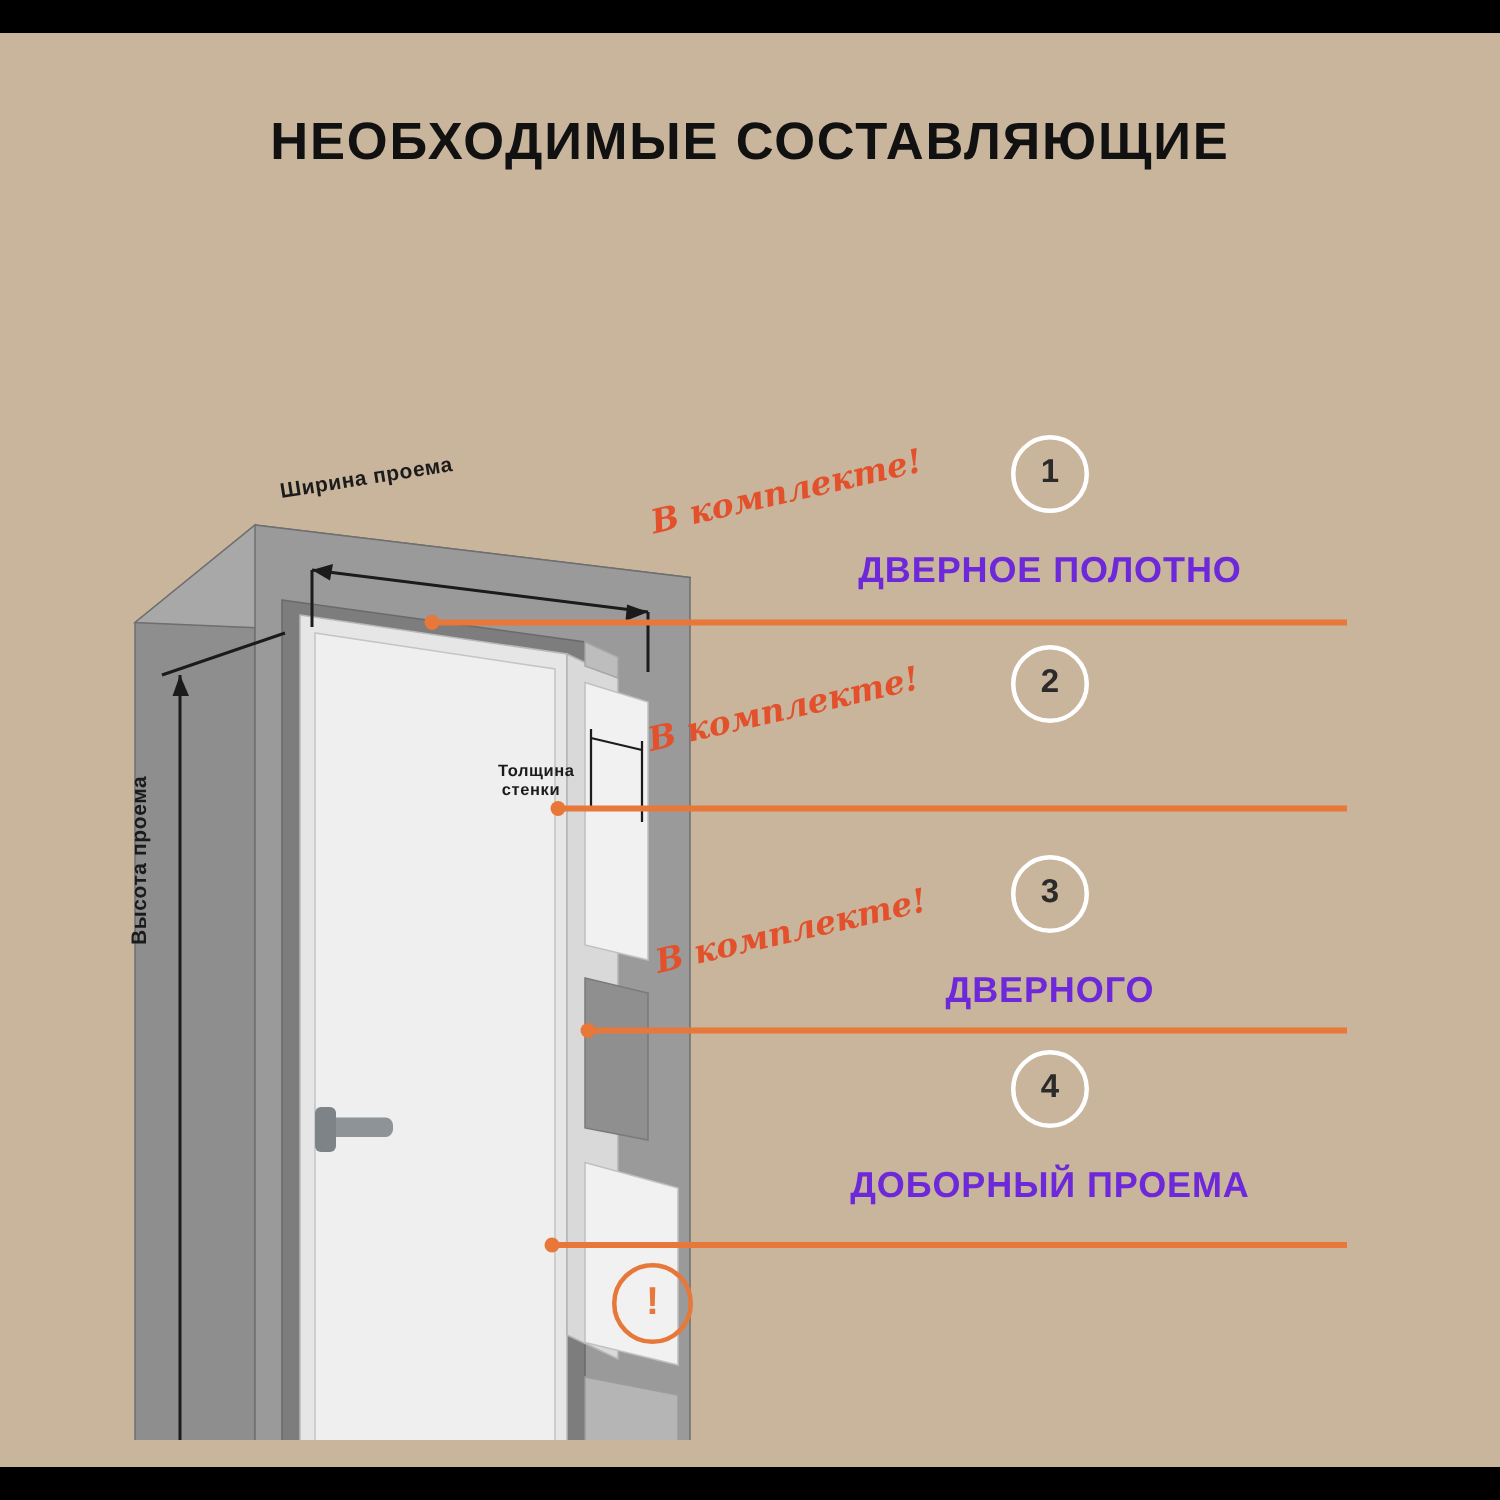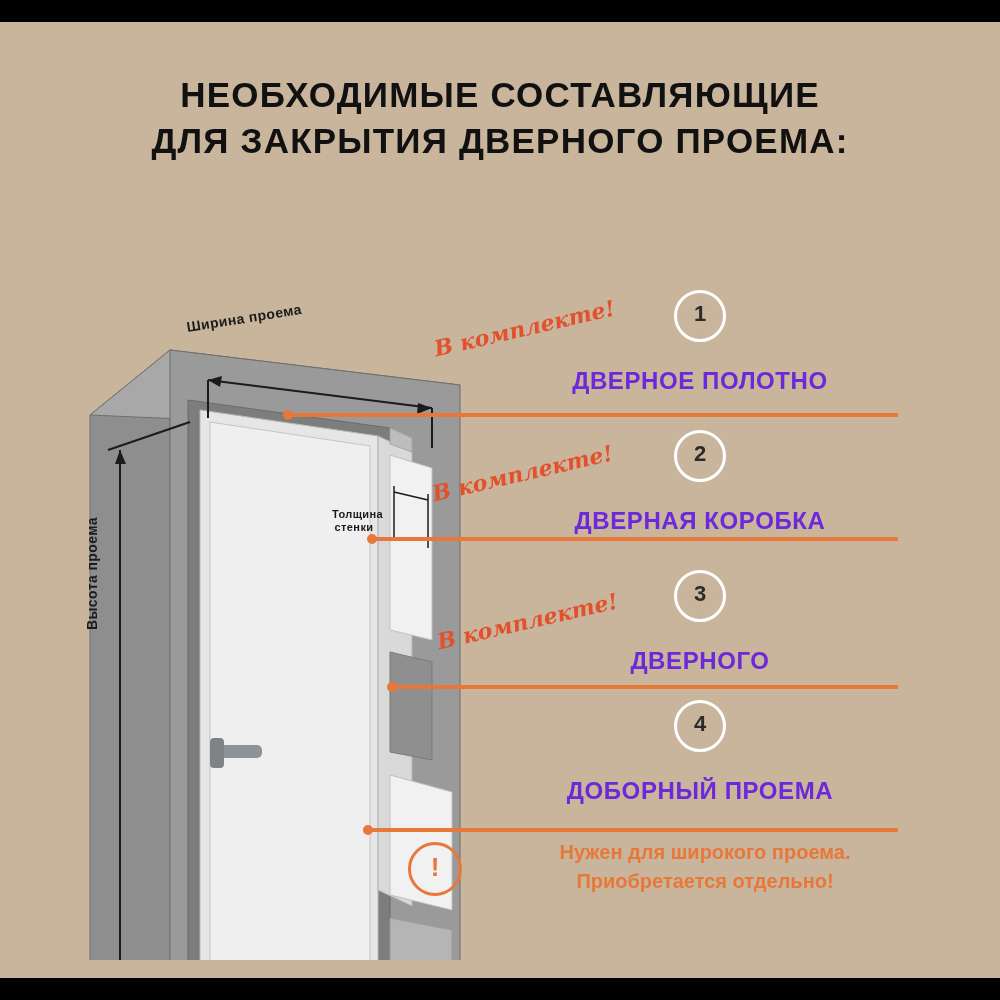--- a/index.html
+++ b/index.html
@@ -186,21 +186,20 @@
 </head>
 <body>
 
 <div class="canvas">
 
   <div class="band-top"></div>
   <div class="band-bottom"></div>
 
   <div class="title">
     <span>НЕОБХОДИМЫЕ СОСТАВЛЯЮЩИЕ</span>
-    <span class="line2">ДЛЯ ЗАКРЫТИЯ ДВЕРНОГО ПРОЕМА:</span>
   </div>
 
   <div class="drawing">
     <svg width="420" height="760" viewBox="0 0 420 760">
 
       <polygon points="30,215 110,150 110,935 30,960" fill="#8e8e8e" stroke="#6f6f6f" stroke-width="1"></polygon>
 
       <polygon points="30,215 110,150 400,185 375,230" fill="#a8a8a8" stroke="#6f6f6f" stroke-width="1"></polygon>
 
       <polygon points="110,150 400,185 400,880 110,935" fill="#9a9a9a" stroke="#6f6f6f" stroke-width="1"></polygon>
@@ -262,34 +261,29 @@
 
   <div class="list">
 
     <div class="item item1">
       <div class="num-circle">1</div>
       <div class="item-label">ДВЕРНОЕ ПОЛОТНО</div>
     </div>
 
     <div class="item item2">
       <div class="num-circle">2</div>
-      <div class="item-label">ДВЕРНАЯ КОРОБКА</div>
     </div>
 
     <div class="item item3">
       <div class="num-circle">3</div>
       <div class="item-label">ДВЕРНОГО</div>
     </div>
 
     <div class="item item4">
       <div class="num-circle">4</div>
       <div class="item-label">ДОБОРНЫЙ ПРОЕМА</div>
     </div>
 
   </div>
 
   <div class="note-icon">!</div>
-  <div class="note">
-    <div>Нужен для широкого проема.</div>
-    <div>Приобретается отдельно!</div>
-  </div>
 
 </div>
 
 </body></html>

